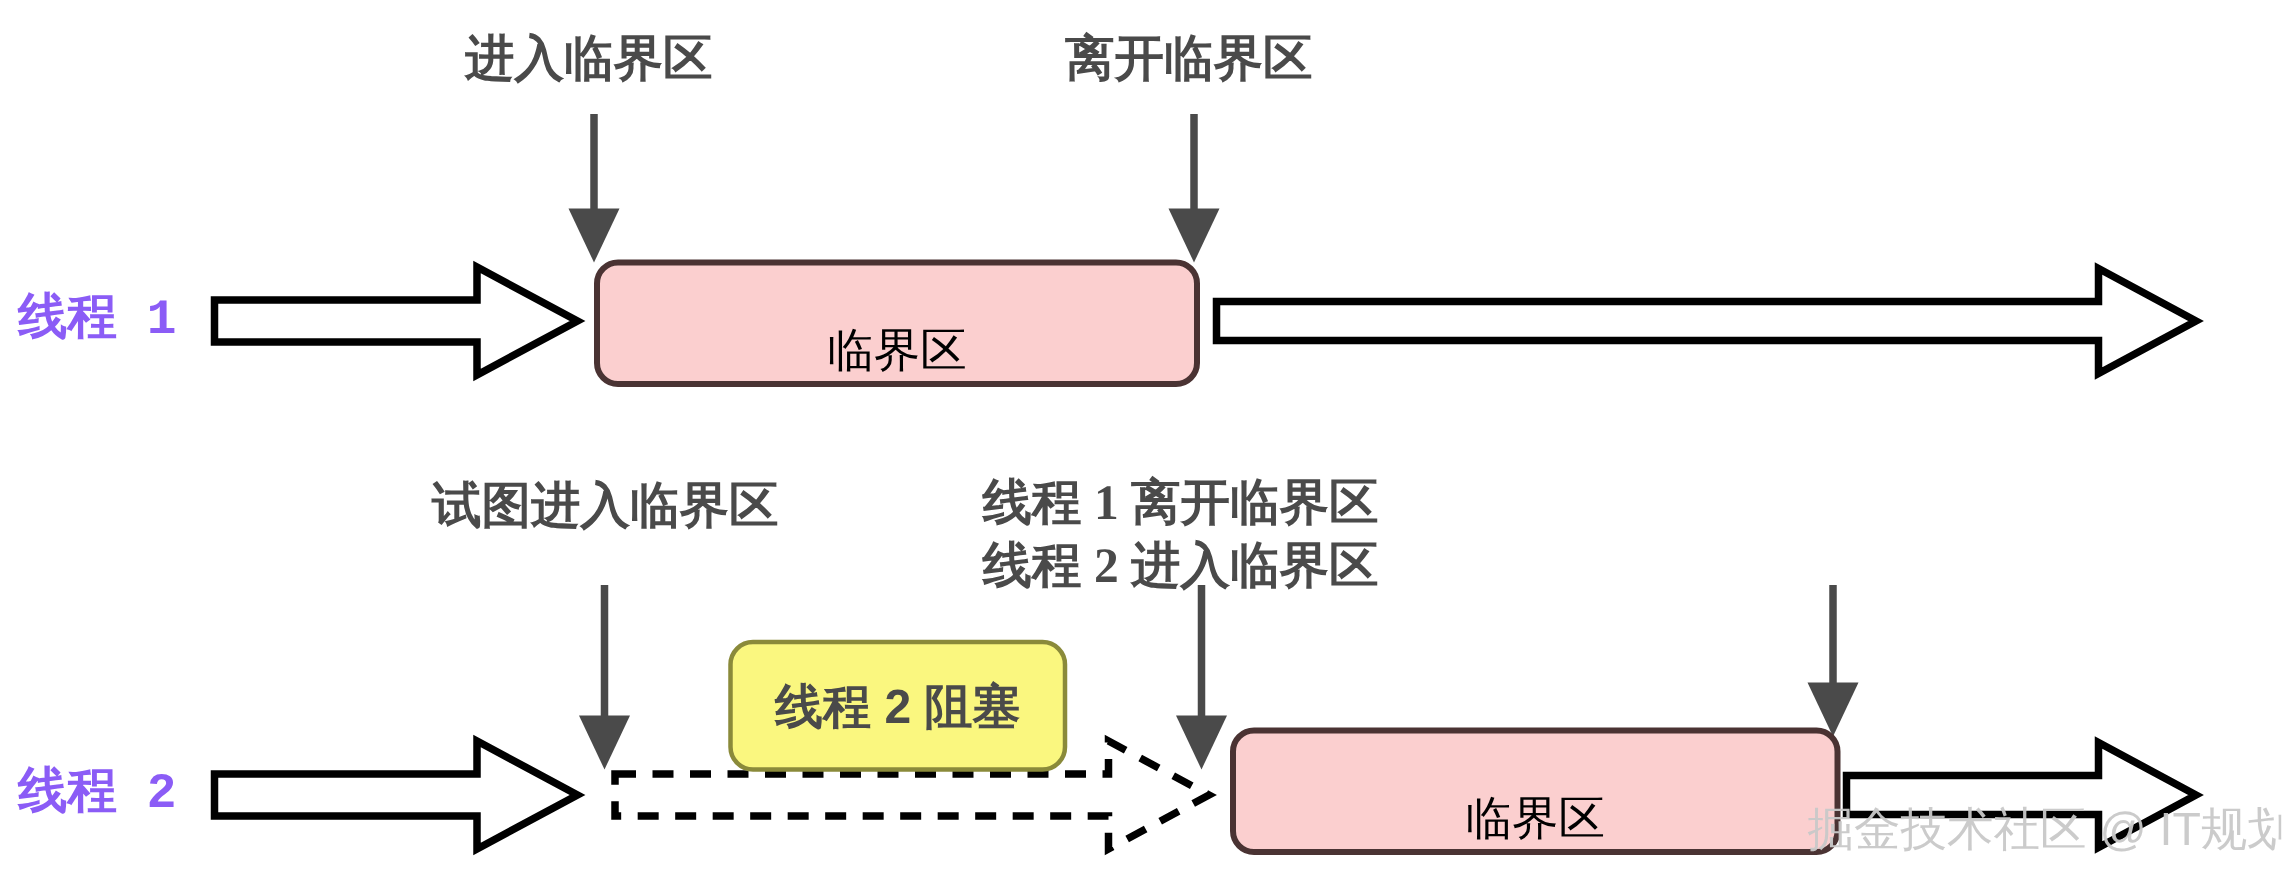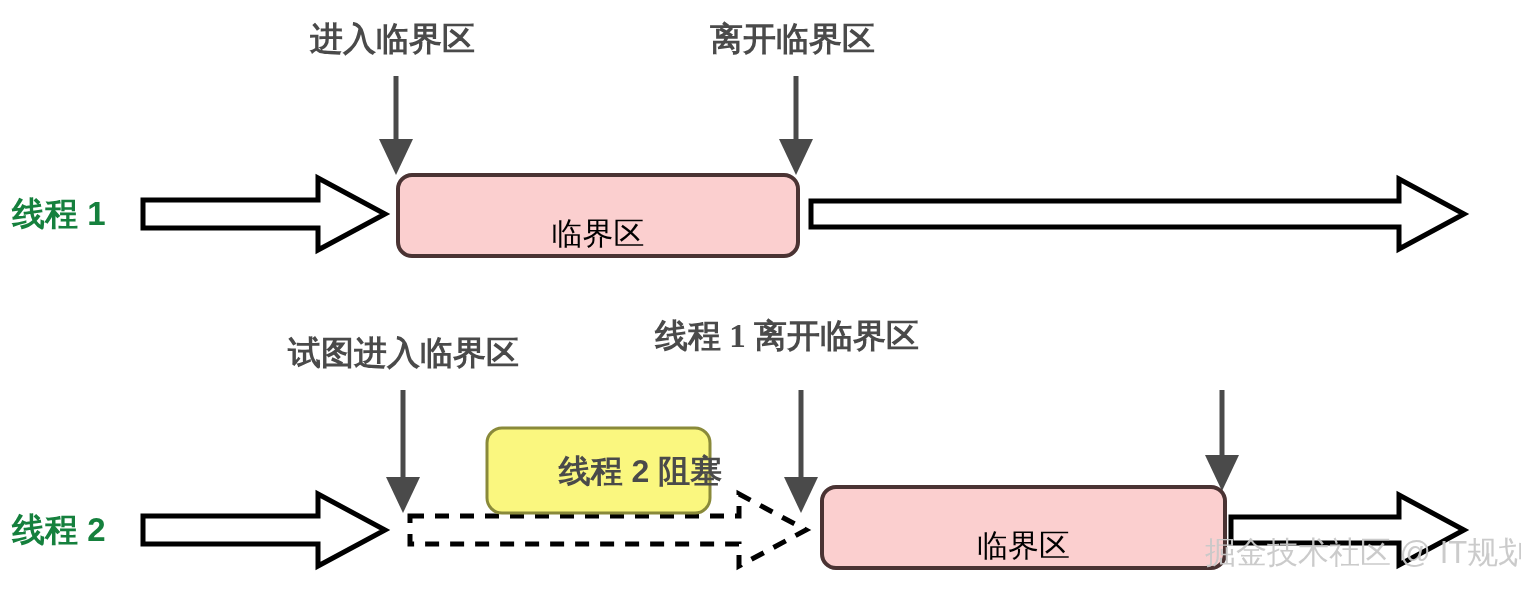--- a/index.html
+++ b/index.html
@@ -28,25 +28,26 @@
     position: absolute;
     color: #4a4a4a;
     font-weight: bold;
     font-size: 33px;
     line-height: 38px;
     white-space: pre;
     letter-spacing: 0px;
   }
   .lane-label {
     position: absolute;
-    color: #15803d;
+    color: #8b5cf6;
     font-weight: bold;
     font-size: 33px;
     line-height: 38px;
     white-space: pre;
+    font-family: Liberation Mono, monospace;
   }
   .cs-text {
     position: absolute;
     color: #000000;
     font-weight: normal;
     font-size: 31px;
     line-height: 36px;
     white-space: pre;
     text-align: center;
     margin-top: 20px;
@@ -146,27 +147,28 @@
   </svg>
 
   <div class="lbl" style="left:310px; top:20px;">进入临界区</div>
 
   <div class="lbl" style="left:710px; top:20px;">离开临界区</div>
 
   <div class="lane-label" style="left:12px; top:195px;">线程 1</div>
 
   <div class="cs-text" style="left:398px; top:196px; width:400px;">临界区</div>
 
-  <div class="lbl" style="left:288px; top:334px;">试图进入临界区</div>
+  <div class="lbl" style="left:288px; top:318px;">试图进入临界区</div>
 
   <div class="two-line" style="left:655px; top:315px;">线程 1 离开临界区</div>
 
+  <div class="two-line" style="left:655px; top:357px;">线程 2 进入临界区</div>
 
 
   <div class="lane-label" style="left:12px; top:511px;">线程 2</div>
 
-  <div class="block-text" style="left:487px; top:452px; width:223px;padding-left:42px;">线程 2 阻塞</div>
+  <div class="block-text" style="left:487px; top:452px; width:223px;">线程 2 阻塞</div>
 
   <div class="cs-text" style="left:822px; top:508px; width:403px;">临界区</div>
 
   <div class="watermark" style="left:1205px; top:535px;">掘金技术社区 @ IT规划师</div>
 
 </div>
 
 </body></html>

